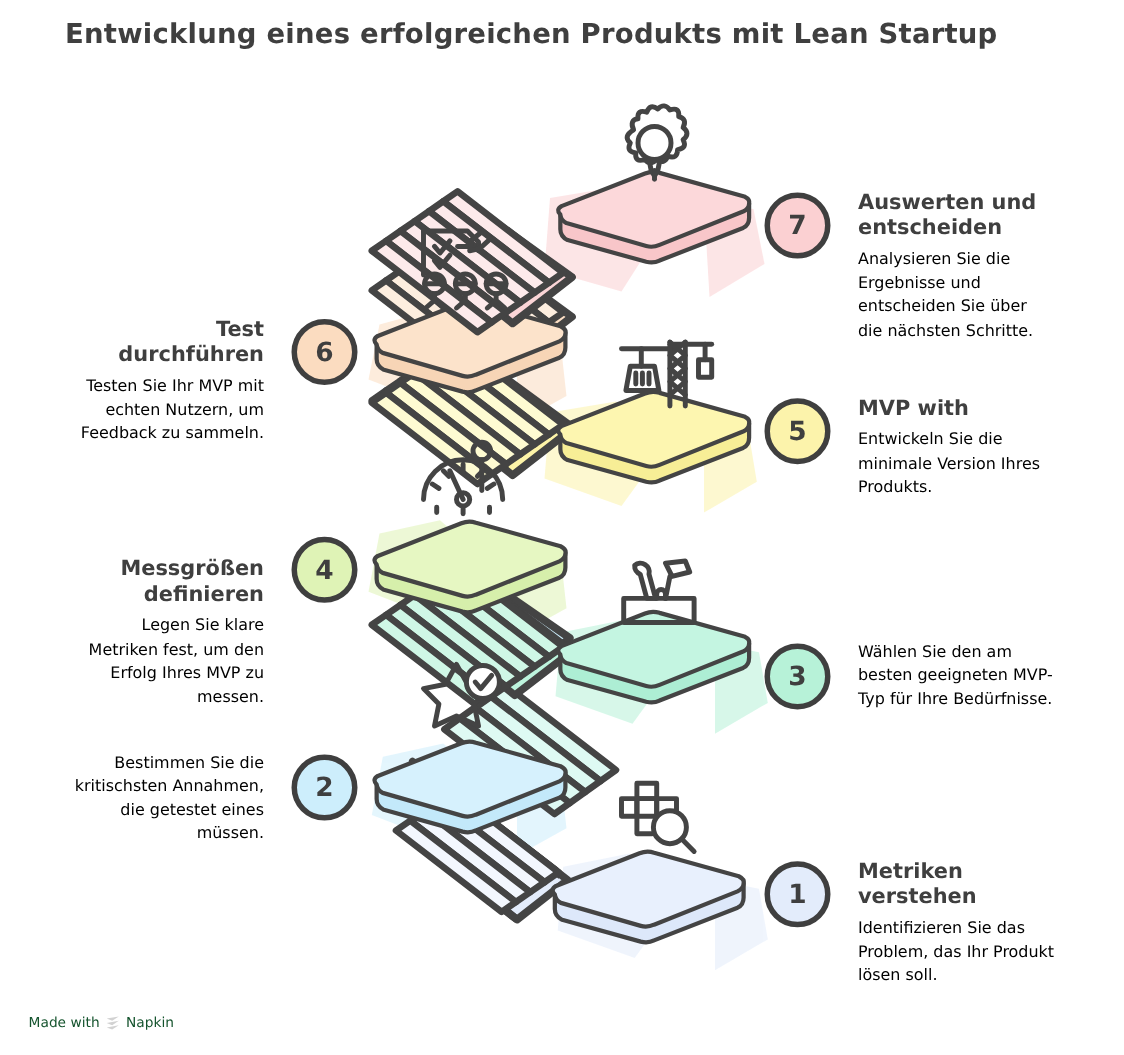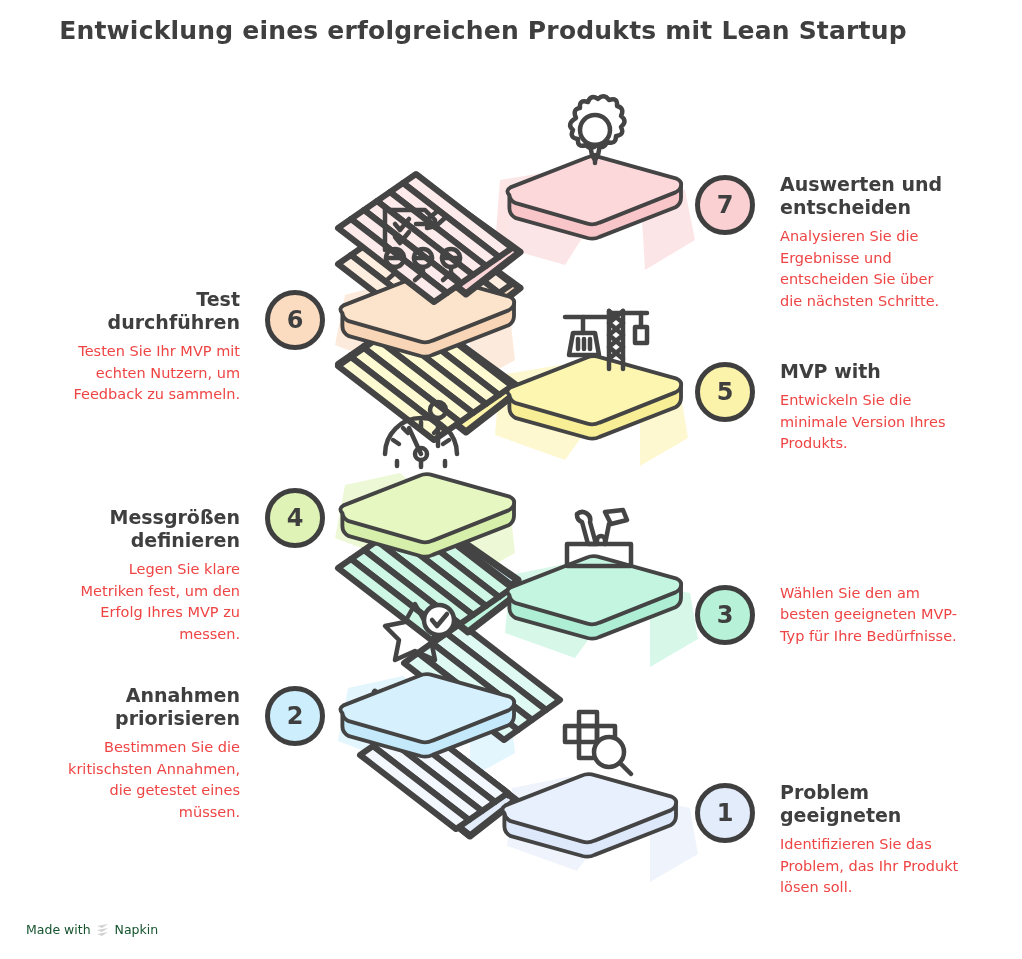--- a/index.html
+++ b/index.html
@@ -31,21 +31,21 @@
     display:flex;align-items:center;justify-content:center;
     font-size:24px;font-weight:bold;color:#3f3f3f;
     background:#fff;
   }
   .step .txt{position:absolute;top:-2px;}
   .step .stitle{
     font-size:19px;font-weight:bold;line-height:1.22;color:#3f3f3f;
     margin:0 0 7px 0;
   }
   .step .sdesc{
-    font-size:14.5px;line-height:1.48;color:#ef4444;margin:0;
+    font-size:14.5px;line-height:1.48;color:#000000;margin:0;
   }
   .step.right .badge{left:0;}
   .step.right .txt{left:85px;text-align:left;}
   .step.left  .badge{right:0;}
   .step.left  .txt{right:85px;text-align:right;}
 
   
   #watermark{
     position:absolute;left:26px;top:922px;
     display:flex;align-items:flex-end;gap:5px;
@@ -331,31 +331,30 @@
   <div class="txt">
     <p class="sdesc" style="width:185px;">Wählen Sie den am besten geeigneten MVP-Typ für Ihre Bedürfnisse.</p>
   </div>
 </div>
 
 <div class="step left" style="left:60px;top:686px;width:265px;">
   <div class="badge" style="background:#cdeefc;">
       <span>2</span>
     </div>
   <div class="txt">
-    <p class="stitle" style="width:175px;">Annahmen priorisieren</p>
     <p class="sdesc" style="width:175px;">Bestimmen Sie die kritischsten Annahmen, die getestet eines müssen.</p>
   </div>
 </div>
 
 <div class="step right" style="left:695px;top:783px;width:300px;">
   <div class="badge" style="background:#e3ecfb;">
       <span>1</span>
     </div>
   <div class="txt">
-    <p class="stitle" style="width:150px;">Problem geeigneten</p>
+    <p class="stitle" style="width:150px;">Metriken verstehen</p>
     <p class="sdesc" style="width:180px;">Identifizieren Sie das Problem, das Ihr Produkt lösen soll.</p>
   </div>
 </div>
 
 <div id="watermark">
   <span>Made with</span>
   <svg width="14" height="14" viewBox="0 0 14 14">
     <path d="M1 3 L12 1 L6 5 Z" fill="#d2d2d2"></path>
     <path d="M1 7 L12 5 L6 9 Z" fill="#d2d2d2"></path>
     <path d="M1 11 L12 9 L6 13 Z" fill="#d2d2d2"></path>

